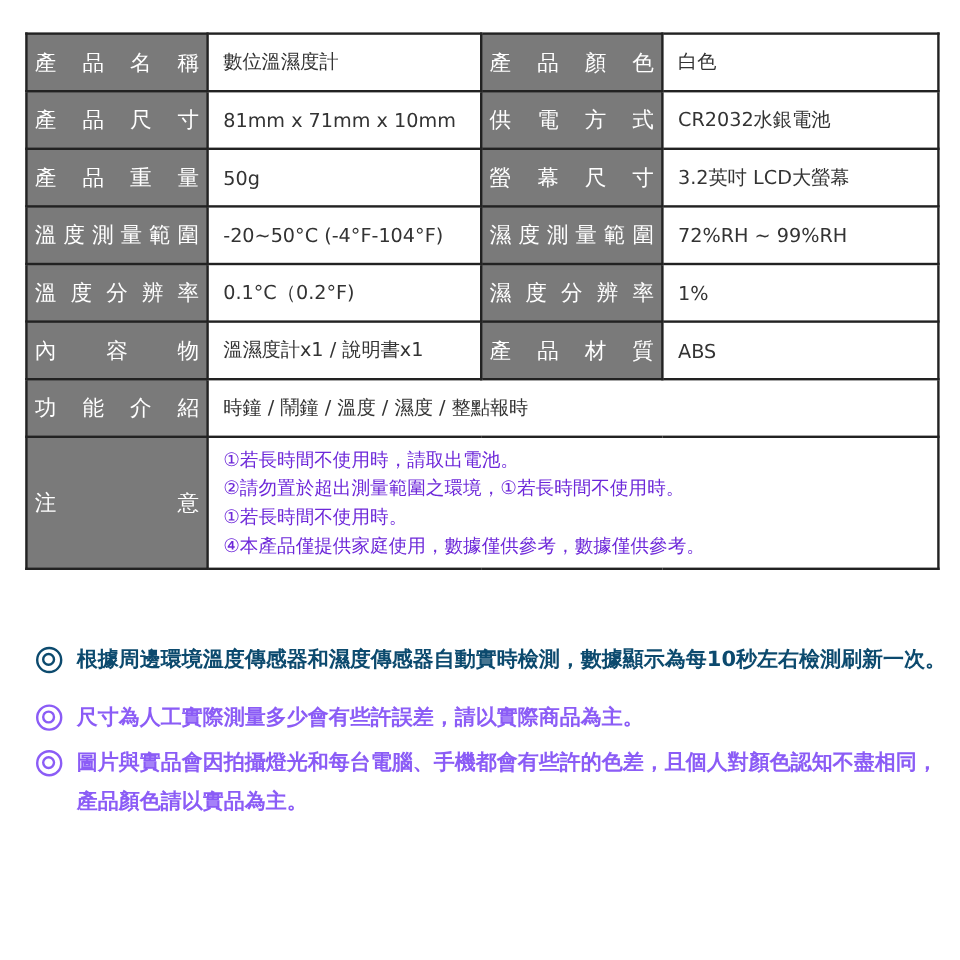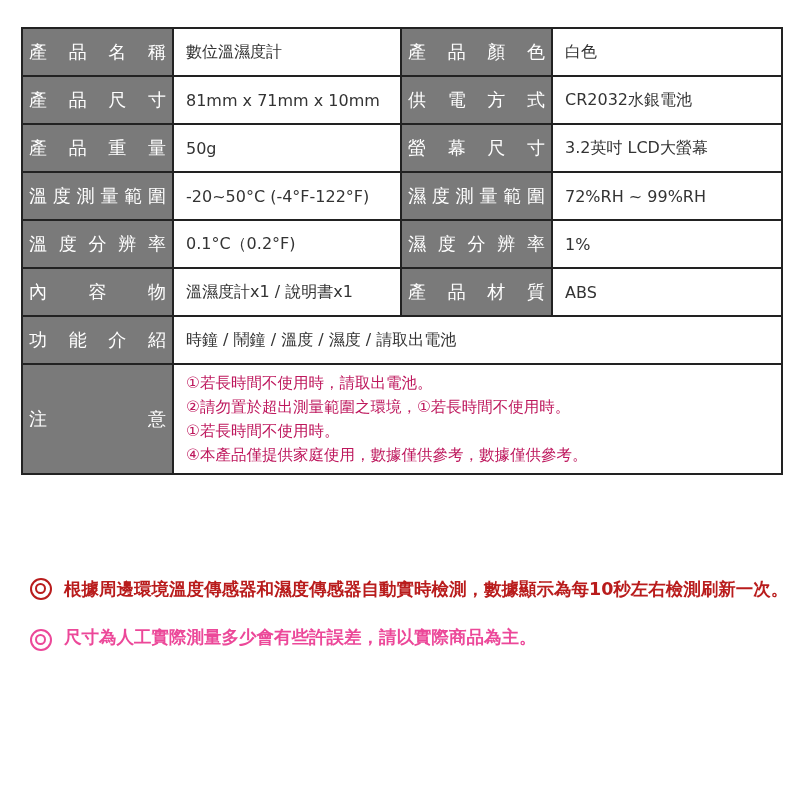--- a/index.html
+++ b/index.html
@@ -14,36 +14,36 @@
       border: 2px solid #222; height: 48px; font-size: 16px; vertical-align: middle;
     }
     .spec-table td.lbl {
       background: #7a7a7a; color: #ffffff; font-size: 18px; padding: 0 6px;
       white-space: nowrap;
     }
     .spec-table td.lbl .sp { display: flex; justify-content: space-between; width: 100%; }
     .spec-table td.val {
       background: #ffffff; color: #333; padding: 0 12px; white-space: nowrap;
     }
-    .spec-table td.notes { height: 108px; padding: 6px 12px; line-height: 24px; font-size: 15.5px; color:#be185d; }
+    .spec-table td.notes { height: 108px; padding: 6px 12px; line-height: 24px; font-size: 15.5px; color:#6d28d9; }
     .spec-table td.notes div { white-space: nowrap; }
 
     .tips { position: absolute; left: 30px; top: 534px; width: 760px; }
     .tip { display: flex; align-items: flex-start; font-weight: bold; font-size: 17.5px; line-height: 32px; margin-bottom: 16px; }
     .tip .icon {
       flex: none; width: 22px; height: 22px; border-radius: 50%; border: 2.5px solid currentColor;
       position: relative; margin-top: 5px; margin-right: 12px;
     }
     .tip .icon::after {
       content: ""; position: absolute; left: 3px; top: 3px; width: 11px; height: 11px;
       border-radius: 50%; border: 2.5px solid currentColor; box-sizing: border-box;
     }
     .tip .text { flex: 1; }
-    .tip.orange { color: #b91c1c; margin-top: 39px; }
-    .tip.blue { color: #ec4899; align-items: center; }
+    .tip.orange { color: #0c4a6e; }
+    .tip.blue { color: #8b5cf6; }
     .tip.t2 { margin-bottom: 6px; }
   </style>
 </head>
 <body>
 
 <table class="spec-table">
   <colgroup>
     <col style="width:151px">
       <col style="width:228px">
       <col style="width:151px">
@@ -114,21 +114,21 @@
       <td class="lbl">
           <span class="sp">
             <span>溫</span>
             <span>度</span>
             <span>測</span>
             <span>量</span>
             <span>範</span>
             <span>圍</span>
           </span>
         </td>
-      <td class="val">-20~50°C (-4°F-122°F)</td>
+      <td class="val">-20~50°C (-4°F-104°F)</td>
       <td class="lbl">
           <span class="sp">
             <span>濕</span>
             <span>度</span>
             <span>測</span>
             <span>量</span>
             <span>範</span>
             <span>圍</span>
           </span>
         </td>
@@ -177,21 +177,21 @@
     </tr>
     <tr>
       <td class="lbl">
           <span class="sp">
             <span>功</span>
             <span>能</span>
             <span>介</span>
             <span>紹</span>
           </span>
         </td>
-      <td class="val" colspan="3">時鐘 / 鬧鐘 / 溫度 / 濕度 / 請取出電池</td>
+      <td class="val" colspan="3">時鐘 / 鬧鐘 / 溫度 / 濕度 / 整點報時</td>
     </tr>
     <tr>
       <td class="lbl">
           <span class="sp">
             <span>注</span>
             <span>意</span>
           </span>
         </td>
       <td class="val notes" colspan="3">
         <div>①若長時間不使用時，請取出電池。</div>
@@ -205,13 +205,17 @@
 
 <div class="tips">
   <div class="tip orange t1">
     <span class="icon"></span>
     <span class="text">根據周邊環境溫度傳感器和濕度傳感器自動實時檢測，數據顯示為每10秒左右檢測刷新一次。</span>
   </div>
   <div class="tip blue t2">
     <span class="icon"></span>
     <span class="text">尺寸為人工實際測量多少會有些許誤差，請以實際商品為主。</span>
   </div>
+  <div class="tip blue t3">
+    <span class="icon"></span>
+    <span class="text">圖片與實品會因拍攝燈光和每台電腦、手機都會有些許的色差，且個人對顏色認知不盡相同，產品顏色請以實品為主。</span>
+  </div>
 </div>
 
 </body></html>

